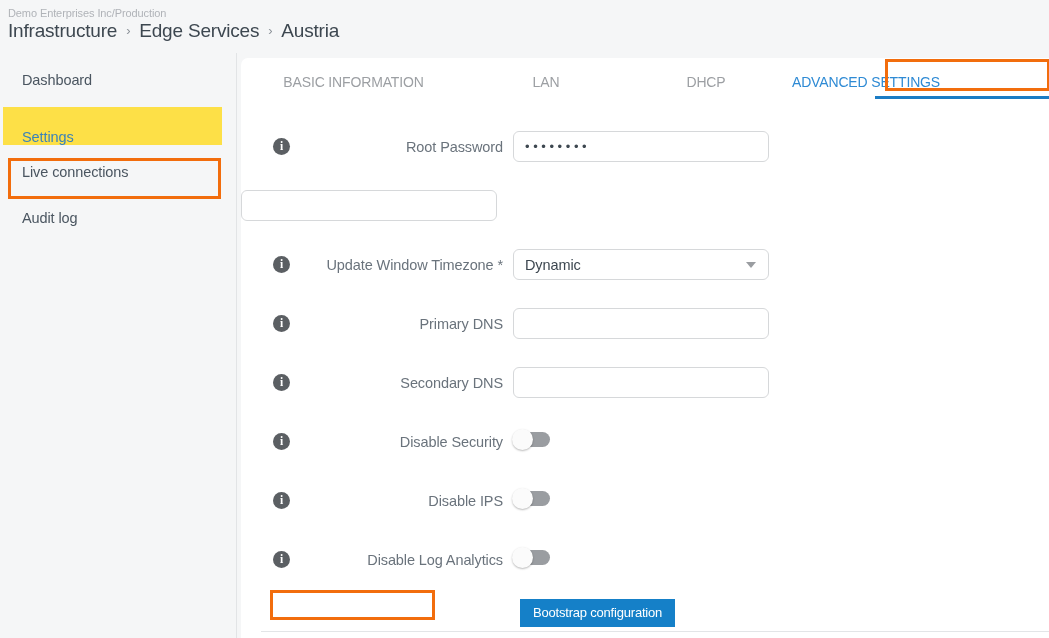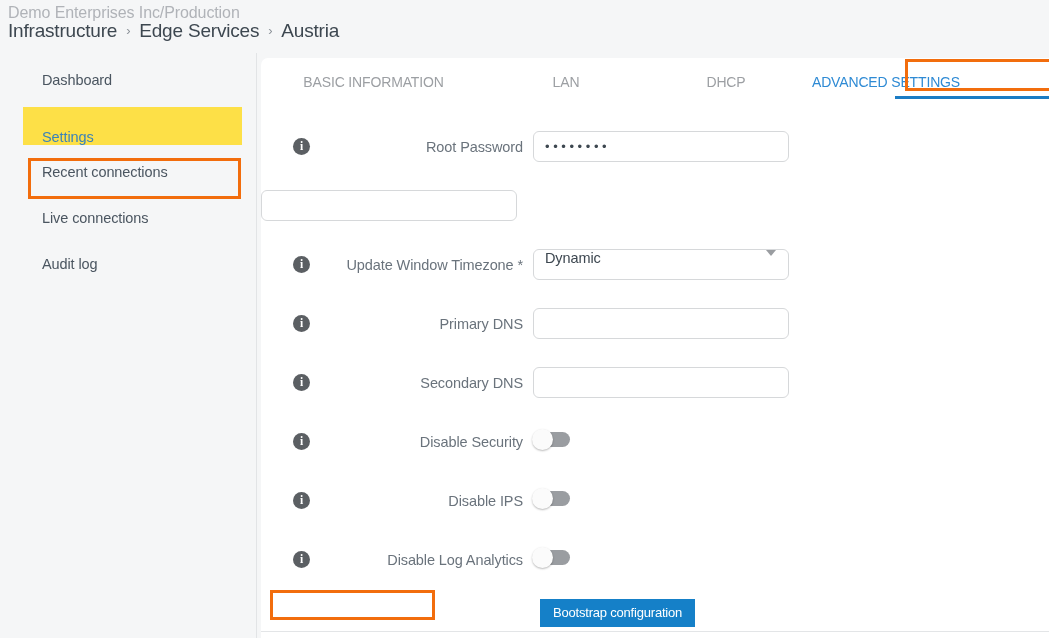--- a/index.html
+++ b/index.html
@@ -16,21 +16,21 @@
   }
 
   
   #header {
     height: 53px;
     background: #f5f6f7;
     padding: 4px 0 0 8px;
     position: relative;
   }
   #org-path {
-    font-size: 16px;
+    font-size: 11px;
     color: #b0b3b8;
     letter-spacing: -0.1px;
     line-height: 14px;
     padding-top: 2px;
   }
   #breadcrumb {
     display: flex;
     align-items: center;
     gap: 9px;
     font-size: 19px;
@@ -53,21 +53,20 @@
   }
 
   
   #sidebar {
     width: 237px;
     flex: 0 0 237px;
     background: #f5f6f7;
     border-right: 1px solid #e2e4e6;
     padding-top: 8px;
     position: relative;
-    margin-left: 20px;
   }
   .side-item {
     height: 38px;
     display: flex;
     align-items: center;
     padding-left: 22px;
     font-size: 14.5px;
     color: #4a5560;
     margin-bottom: 8px;
     letter-spacing: -0.1px;
@@ -214,21 +213,21 @@
     color: #3d4750;
   }
 
   .select-wrap {
     width: 256px;
     height: 31px;
     border: 1px solid #d6d8da;
     border-radius: 6px;
     background: #fff;
     display: flex;
-    align-items: flex-start;
+    align-items: center;
     padding: 0 11px;
     position: relative;
   }
   .select-value {
     font-size: 14.5px;
     color: #3d4750;
     letter-spacing: -0.1px;
   }
   .chevron {
     position: absolute;
@@ -310,23 +309,20 @@
 <div id="body-wrap">
 
   <div id="sidebar">
     <div class="side-item">
       <span>Dashboard</span>
     </div>
     <div class="side-item active">
       <span>Settings</span>
     </div>
     <div class="side-item">
-      <span>Recent connections</span>
-    </div>
-    <div class="side-item">
       <span>Live connections</span>
     </div>
     <div class="side-item">
       <span>Audit log</span>
     </div>
     <div id="ann-settings"></div>
   </div>
 
   <div id="main">
     <div id="card">

